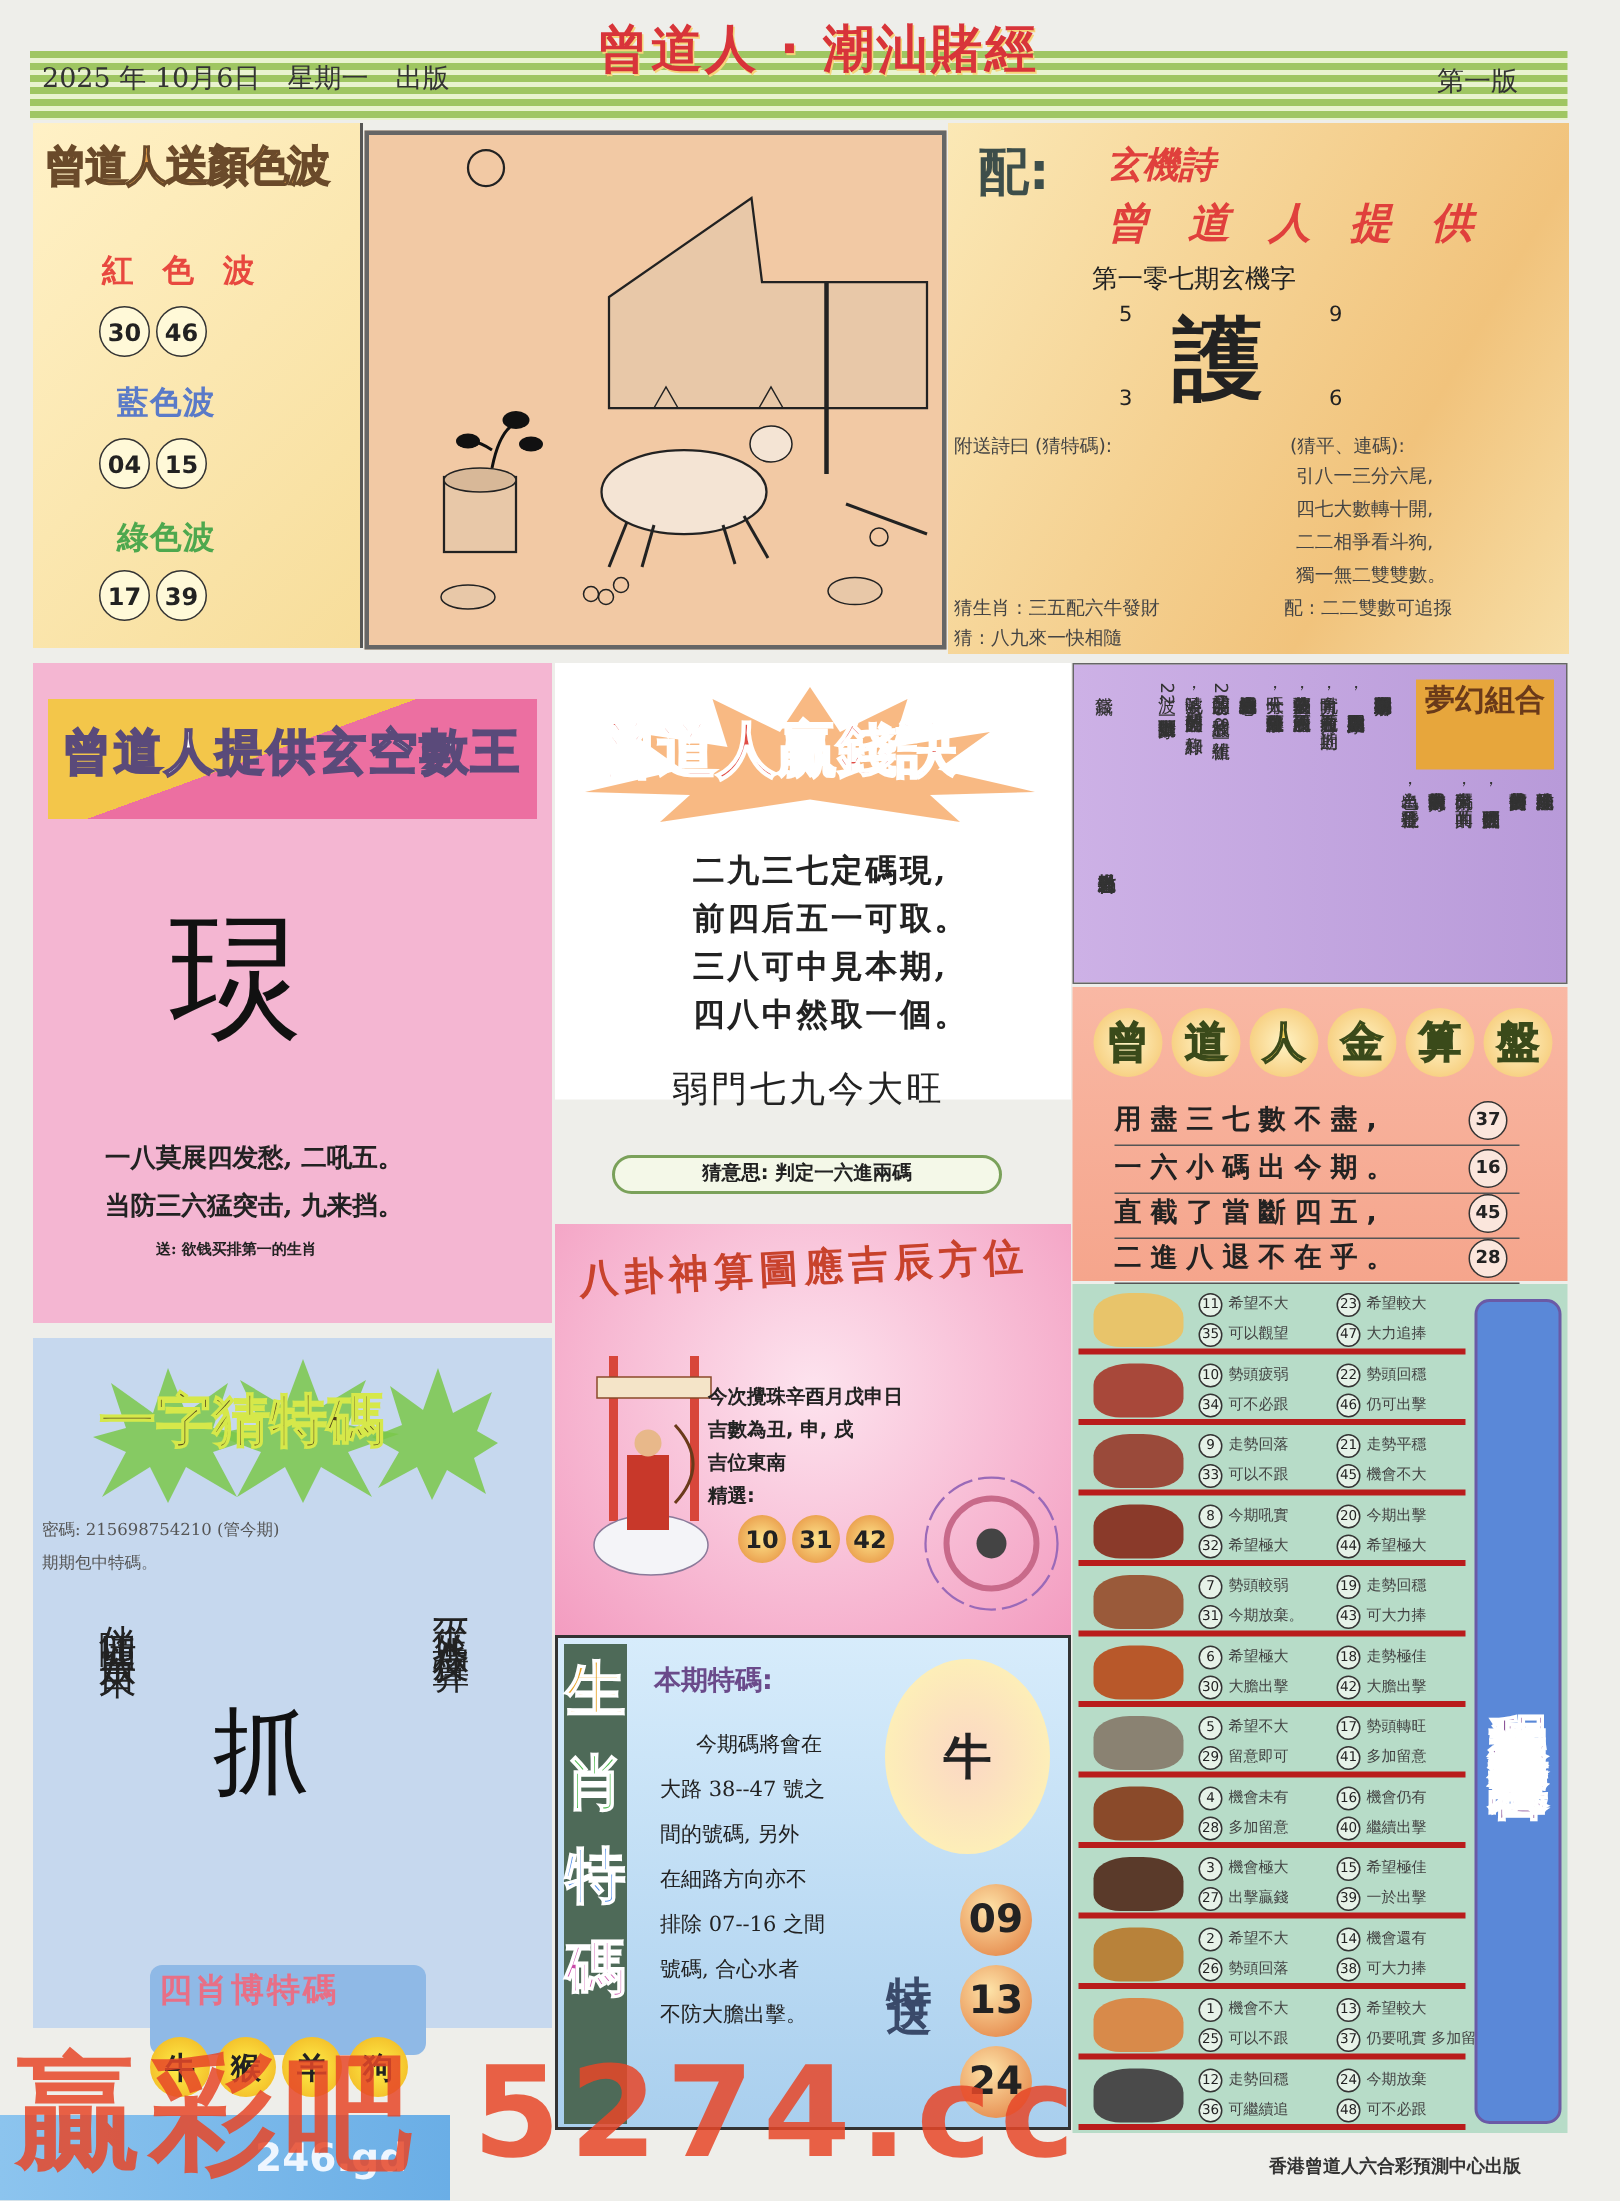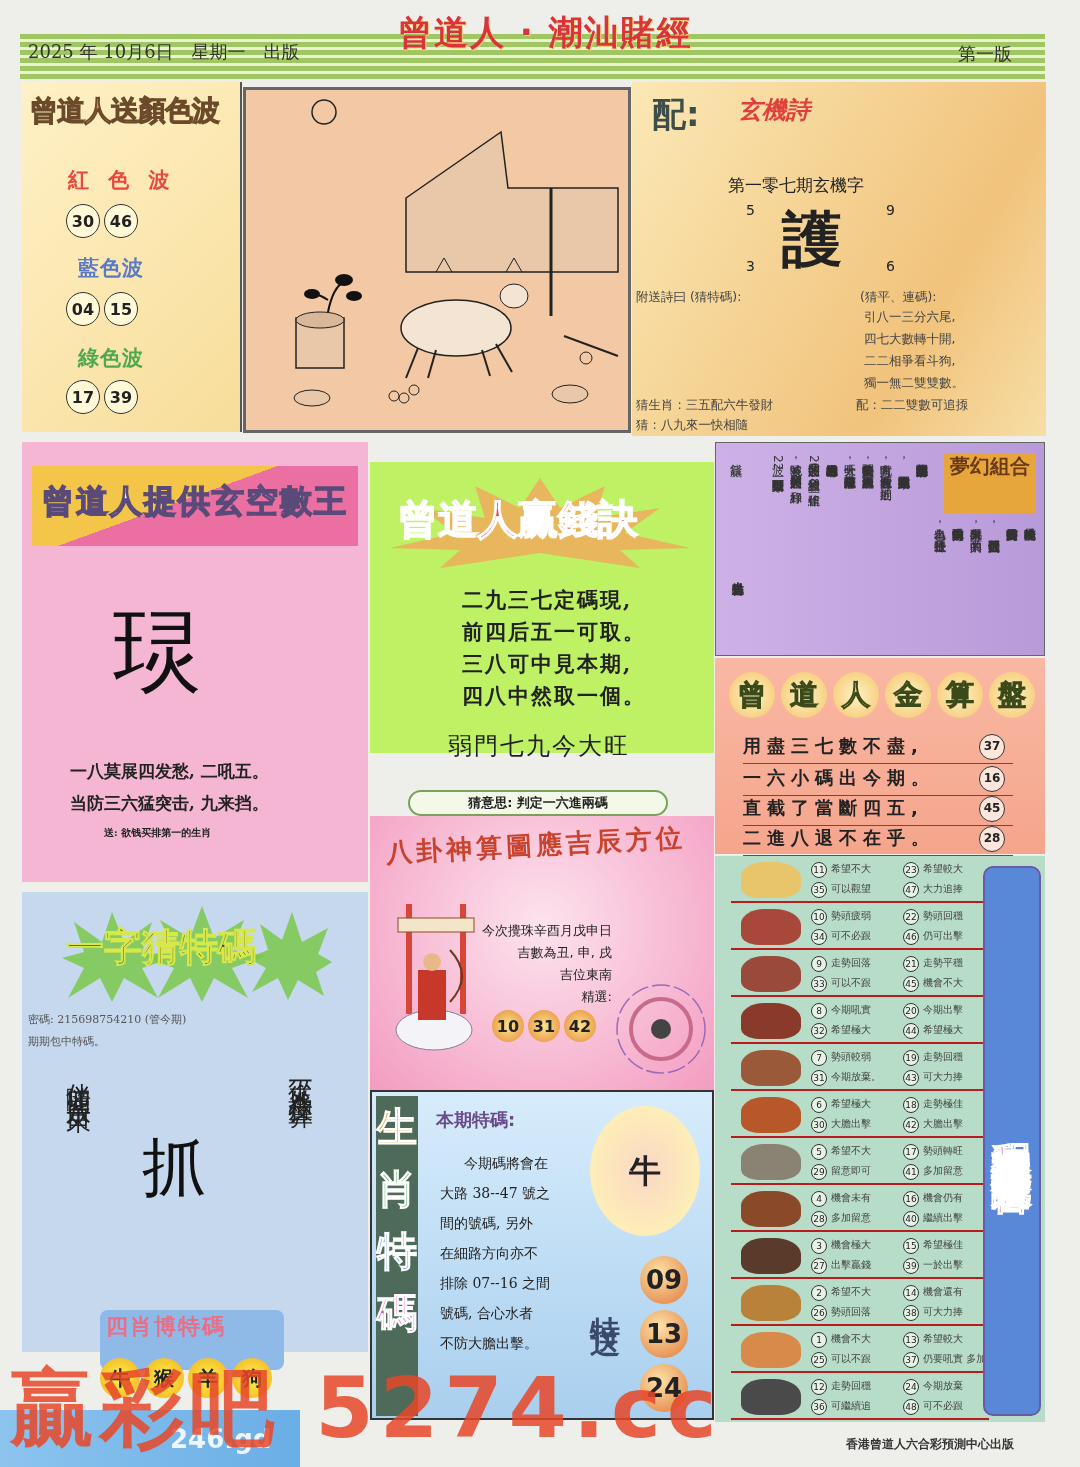--- a/index.html
+++ b/index.html
@@ -32,40 +32,40 @@
   .poem { font-size: 12.5px; color: #444; line-height: 22px; }
 
   
   #p-ks { left: 22px; top: 442px; width: 346px; height: 440px; background: #f4b6d2; }
   #ks-banner { left: 10px; top: 24px; width: 326px; height: 80px; background: linear-gradient(160deg,#f3c64a 0 45%,#ec6fa1 45%); padding-left: 45px; }
   #ks-title { left: 10px; top: 14px; font-size: 32px; font-weight: bold; color: #fff; -webkit-text-stroke: 1.5px #5a4a7a; letter-spacing: 2px; }
   #ks-char { left: 90px; top: 150px; font-size: 90px; color: #111; font-family: "DejaVu Serif", serif; }
   .ks-line { font-size: 17px; font-weight: bold; font-family: "DejaVu Serif", serif; }
 
   
-  #p-win { left: 370px; top: 462px; width: 344px; height: 291px; background: #bef264; }
+  #p-win { left: 370px; top: 442px; width: 344px; height: 291px; background: #ffffff; }
   #win-title { left: 28px; top: 30px; font-size: 40px; font-weight: bold; color: #e04d46; -webkit-text-stroke: 1.5px #fff; }
   .win-line { font-size: 21px; font-weight: bold; letter-spacing: 2px; font-family: "DejaVu Serif", serif; }
   #win-tip { left: 38px; top: 328px; width: 260px; height: 26px; border: 2px solid #7aa15a; border-radius: 14px; background: #f4f8e8; font-size: 13px; font-weight: bold; text-align: center; line-height: 22px; }
 
   
   #p-mc { left: 715px; top: 442px; width: 330px; height: 214px; background: linear-gradient(90deg,#cdb1e6,#b89ad9); border: 1px solid #666; }
   #mc-badge { left: 228px; top: 10px; width: 92px; height: 60px; background: #e7a63c; font-size: 20px; font-weight: bold; color: #6a3a1a; line-height: 26px; text-align: center; }
   .mc-col { writing-mode: vertical-rl; font-size: 12px; line-height: 17px; color: #333; position: absolute; top: 12px; height: 196px; }
 
   
   #p-ga { left: 715px; top: 658px; width: 330px; height: 196px; background: linear-gradient(180deg,#f9b8a4,#f5a58c); }
   .ga-c { display: inline-block; width: 46px; height: 46px; border-radius: 50%; background: radial-gradient(#fff3c4,#f4c36a); text-align: center; line-height: 46px; font-size: 28px; font-weight: bold; color: #f3d15a; -webkit-text-stroke: 1px #3a4a1a; margin-right: 6px; }
   .ga-row { position: absolute; left: 28px; width: 270px; height: 30px; border-bottom: 1.5px solid #555; font-size: 18px; font-weight: bold; letter-spacing: 6px; }
   .ga-num { position: absolute; right: 8px; width: 26px; height: 26px; border: 1.5px solid #333; border-radius: 50%; font-size: 12px; text-align: center; line-height: 23px; background: #fbe6dc; letter-spacing: 0; }
 
   
   #p-bg { left: 370px; top: 816px; width: 344px; height: 274px; background: radial-gradient(circle at 50% 40%,#fde3ee,#f39cc0); }
   #bg-title { left: 16px; top: 12px; font-size: 26px; font-weight: bold; color: #c8422c; letter-spacing: 4px; transform: rotate(-3deg); }
-  .bg-line { font-size: 13px; font-weight: normal; text-align: right; width: 140px; }
+  .bg-line { font-size: 13px; font-weight: bold; text-align: left; width: 140px; }
   .bg-ball { width: 32px; height: 32px; border-radius: 50%; background: radial-gradient(#fde28a,#e48a3a); display: inline-flex; align-items: center; justify-content: center; font-size: 16px; font-weight: bold; margin-right: 4px; }
 
   
   #p-ow { left: 22px; top: 892px; width: 346px; height: 460px; background: #c6d8ee; }
   #ow-title { left: 44px; top: 30px; font-size: 38px; font-weight: bold; color: #4a3a1a; -webkit-text-stroke: 1px #d6e84a; }
   .ow-small { font-size: 11px; color: #555; font-family: "DejaVu Serif", serif; }
   .vcol { writing-mode: vertical-rl; font-size: 25px; letter-spacing: 4px; color: #222; }
   #ow-big { left: 120px; top: 232px; font-size: 64px; color: #111; }
   #ow-sx { left: 78px; top: 418px; width: 184px; height: 60px; background: #8fb9e6; border-radius: 8px; }
   #ow-sx-title { left: 6px; top: 2px; font-size: 22px; font-weight: bold; color: #e86f86; letter-spacing: 2px; }
@@ -75,21 +75,21 @@
   #zt-strip { left: 4px; top: 4px; width: 42px; height: 320px; background: #4e6a58; }
   .zt-v { font-size: 40px; font-weight: bold; line-height: 62px; text-align: center; -webkit-text-stroke: 1px #fff; }
   #zt-label { left: 64px; top: 16px; font-size: 18px; font-weight: bold; color: #6a4a8a; }
   .zt-body { font-size: 14px; line-height: 30px; font-family: "DejaVu Serif", serif; }
   #zt-flower { left: 218px; top: 14px; width: 110px; height: 130px; border-radius: 50%; background: radial-gradient(#fbd7c4,#fdeeb8 70%,#fbf0a0); text-align: center; line-height: 130px; font-size: 32px; font-weight: bold; }
   .zt-ball { width: 48px; height: 48px; border-radius: 50%; background: radial-gradient(circle at 40% 35%,#fde3a8,#e1783a); display: flex; align-items: center; justify-content: center; font-size: 26px; font-weight: bold; position: absolute; left: 268px; }
   #zt-te { left: 212px; top: 200px; writing-mode: vertical-rl; font-size: 30px; font-weight: bold; color: #3a4a6a; letter-spacing: 12px; }
 
   
   #p-12 { left: 715px; top: 856px; width: 330px; height: 566px; background: #b7dcc8; }
-  .z-row { position: absolute; left: 16px; width: 258px; height: 47px; border-bottom: 2px solid #b91c1c; }
+  .z-row { position: absolute; left: 4px; width: 258px; height: 47px; border-bottom: 4px solid #b91c1c; }
   .z-ani { position: absolute; left: 10px; top: 6px; width: 60px; height: 36px; border-radius: 40% 45% 35% 30%; }
   .z-n { position: absolute; width: 16px; height: 16px; border: 1.3px solid #333; border-radius: 50%; font-size: 9px; text-align: center; line-height: 14px; background: #e6f2e8; }
   .z-t { position: absolute; font-size: 10px; color: #444; white-space: nowrap; font-family: "DejaVu Serif", serif; }
   #z-title { left: 268px; top: 10px; width: 58px; height: 550px; background: #5a88d8; border: 2px solid #6a5aa6; border-radius: 10px; writing-mode: vertical-rl; font-size: 40px; font-weight: bold; color: #7a3a8a; -webkit-text-stroke: 1px #fff; line-height: 54px; text-align: center; letter-spacing: -2px; }
 
   
   #footer-pub { left: 846px; top: 1436px; font-size: 12px; font-weight: bold; color: #333; }
   #wm-text { left: 10px; top: 1352px; font-size: 84px; font-weight: bold; color: rgba(230,70,40,0.85); letter-spacing: 6px; white-space: nowrap; }
   #wm-blue { left: 0; top: 1410px; width: 300px; height: 57px; background: linear-gradient(90deg,#8cc4ee,#6aaee6); }
   #wm-sub { left: 170px; top: 1424px; font-size: 26px; font-weight: bold; color: #eef6ff; }
@@ -142,20 +142,21 @@
       <ellipse cx="324" cy="304" rx="18" ry="9" fill="#e8c8a8" stroke="#222"></ellipse>
     <circle cx="148" cy="306" r="5" fill="none" stroke="#222"></circle>
       <circle cx="158" cy="308" r="5" fill="none" stroke="#222"></circle>
       <circle cx="168" cy="300" r="5" fill="none" stroke="#222"></circle>
   </svg>
 </div>
 
 <div class="abs" id="p-xj">
   <div class="abs" id="xj-pei">配:</div>
   <div class="abs" id="xj-t1">玄機詩</div>
+  <div class="abs" id="xj-t2">曾道人提供</div>
   <div class="abs" id="xj-sub">第一零七期玄機字</div>
   <div class="abs xj-n" style="left:114px;top:120px">5</div>
   <div class="abs xj-n" style="left:254px;top:120px">9</div>
   <div class="abs xj-n" style="left:114px;top:176px">3</div>
   <div class="abs xj-n" style="left:254px;top:176px">6</div>
   <div class="abs" id="xj-big">護</div>
   <div class="abs poem" style="left:4px;top:204px">附送詩曰 (猜特碼):</div>
   <div class="abs poem" style="left:228px;top:204px">(猜平、連碼):</div>
   <div class="abs poem" style="left:232px;top:224px">
     <div>引八一三分六尾,</div>

